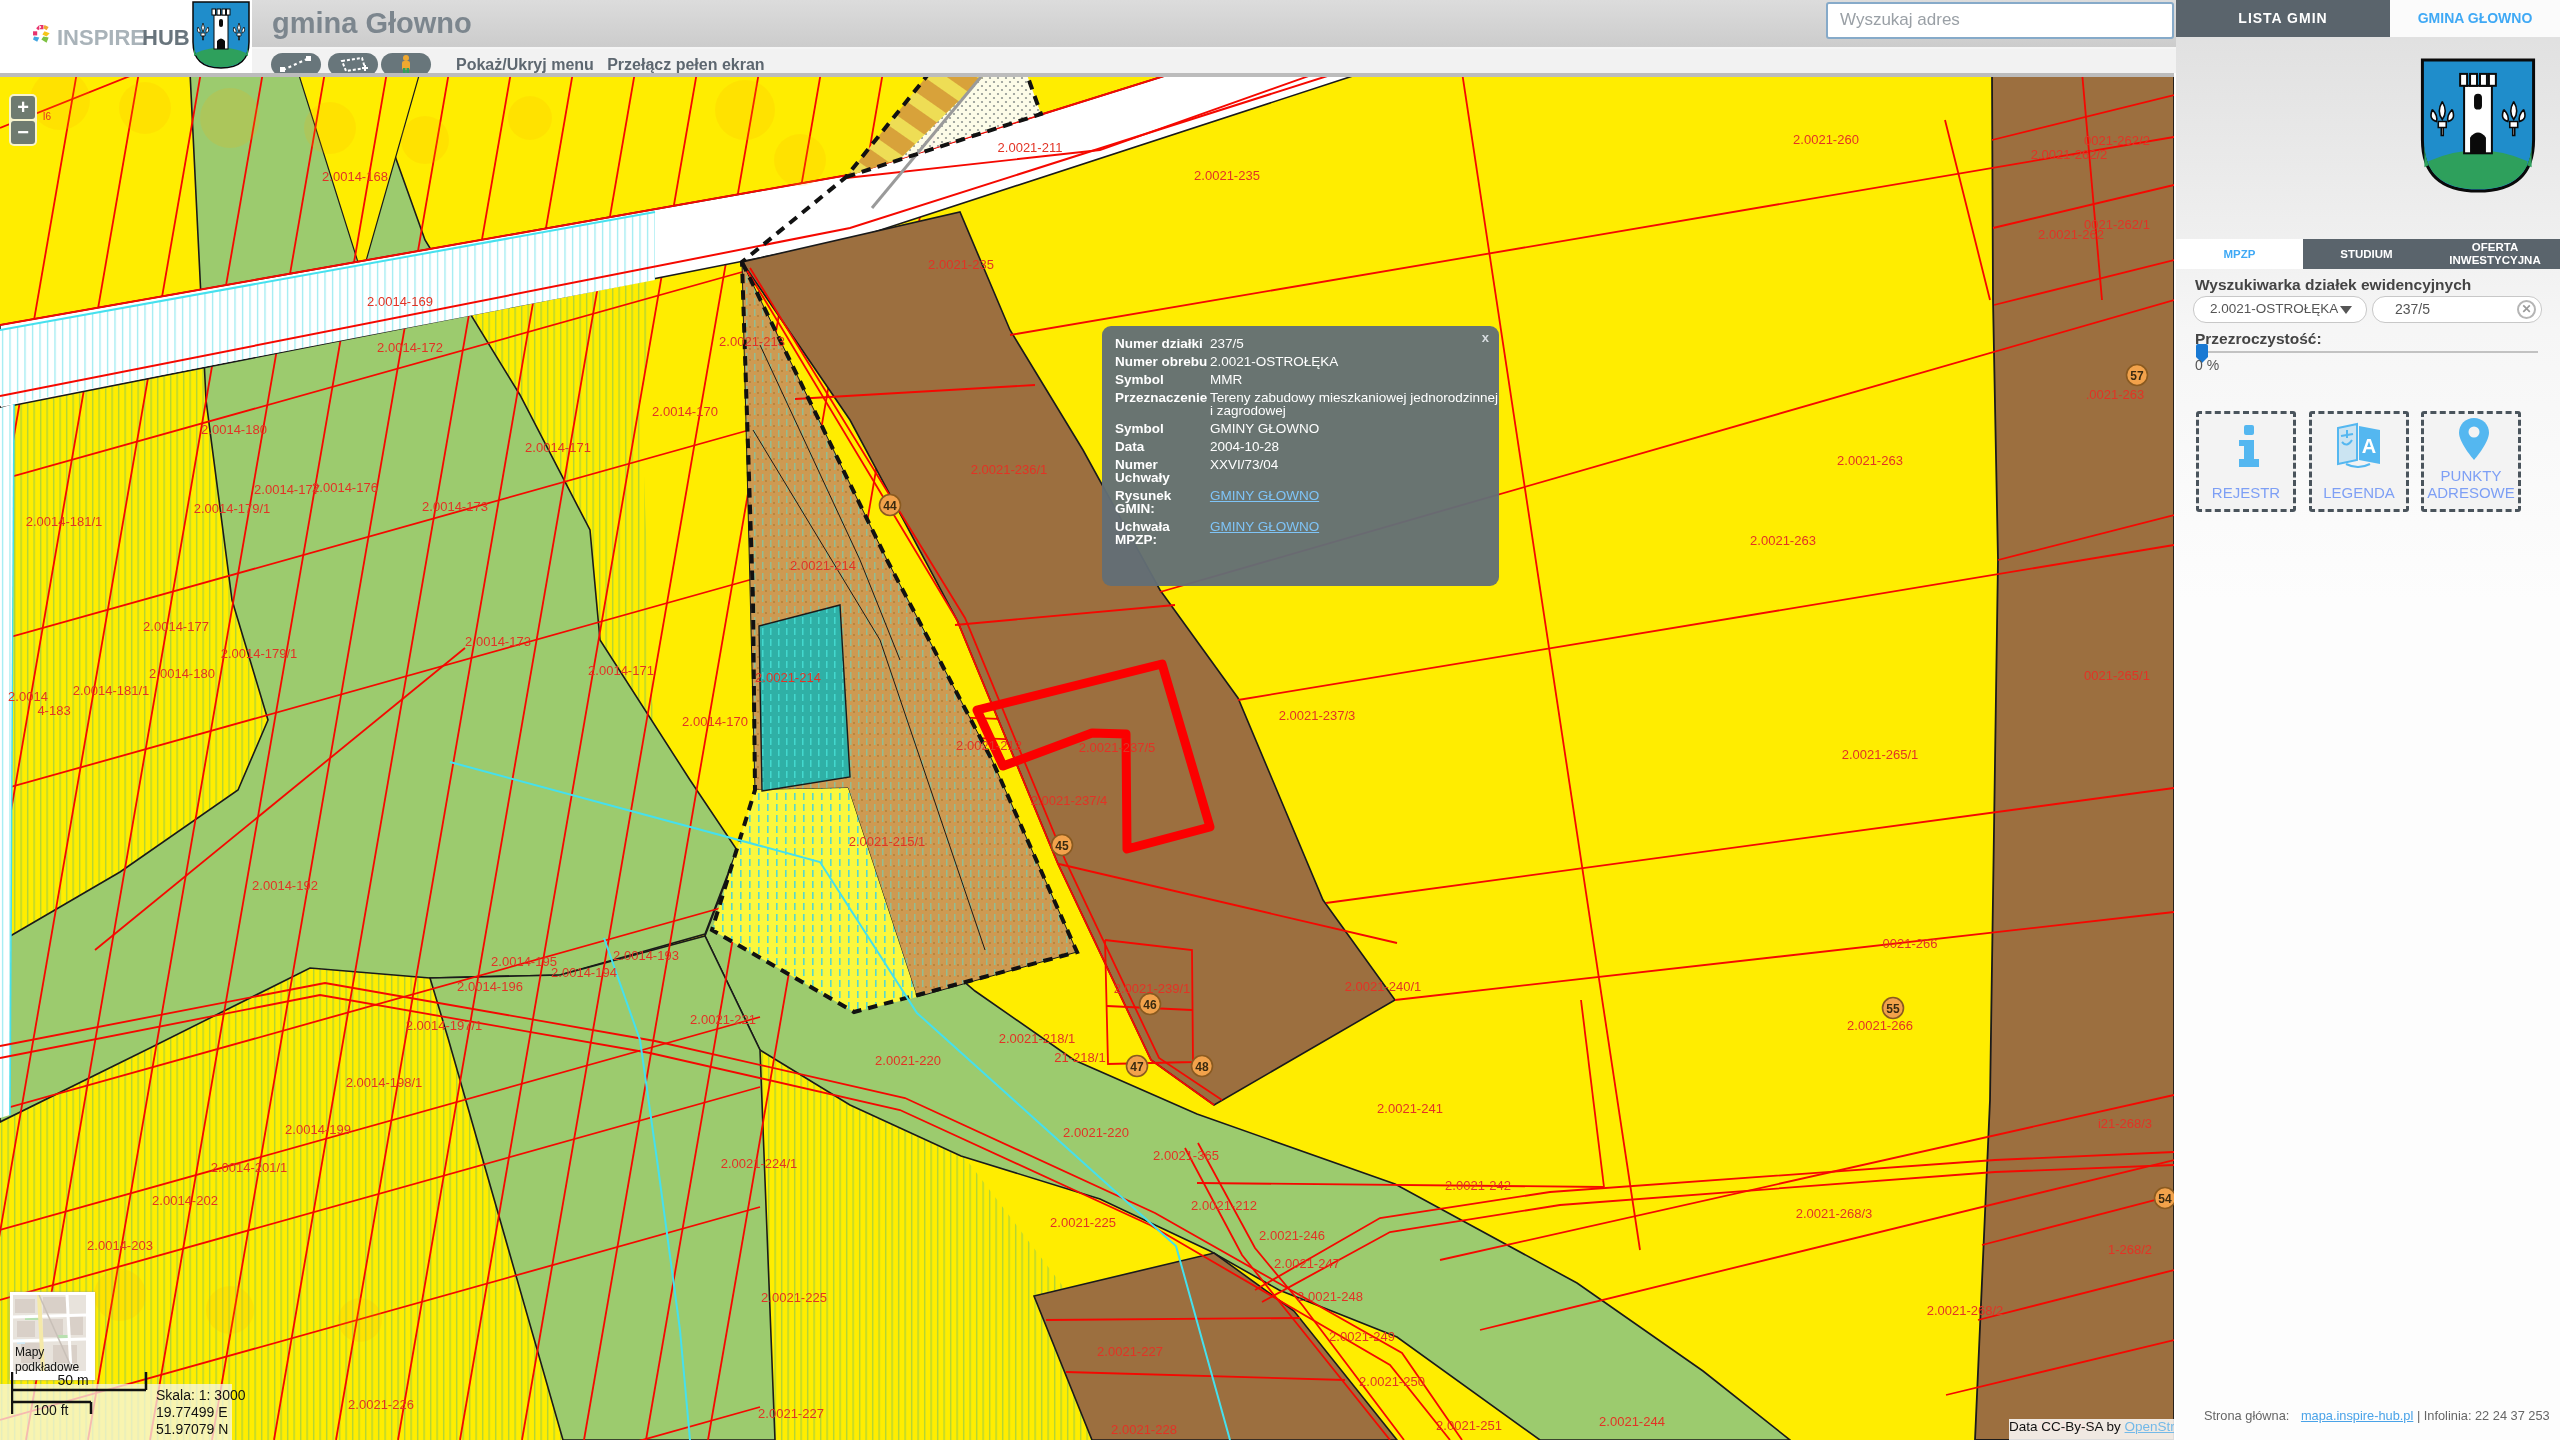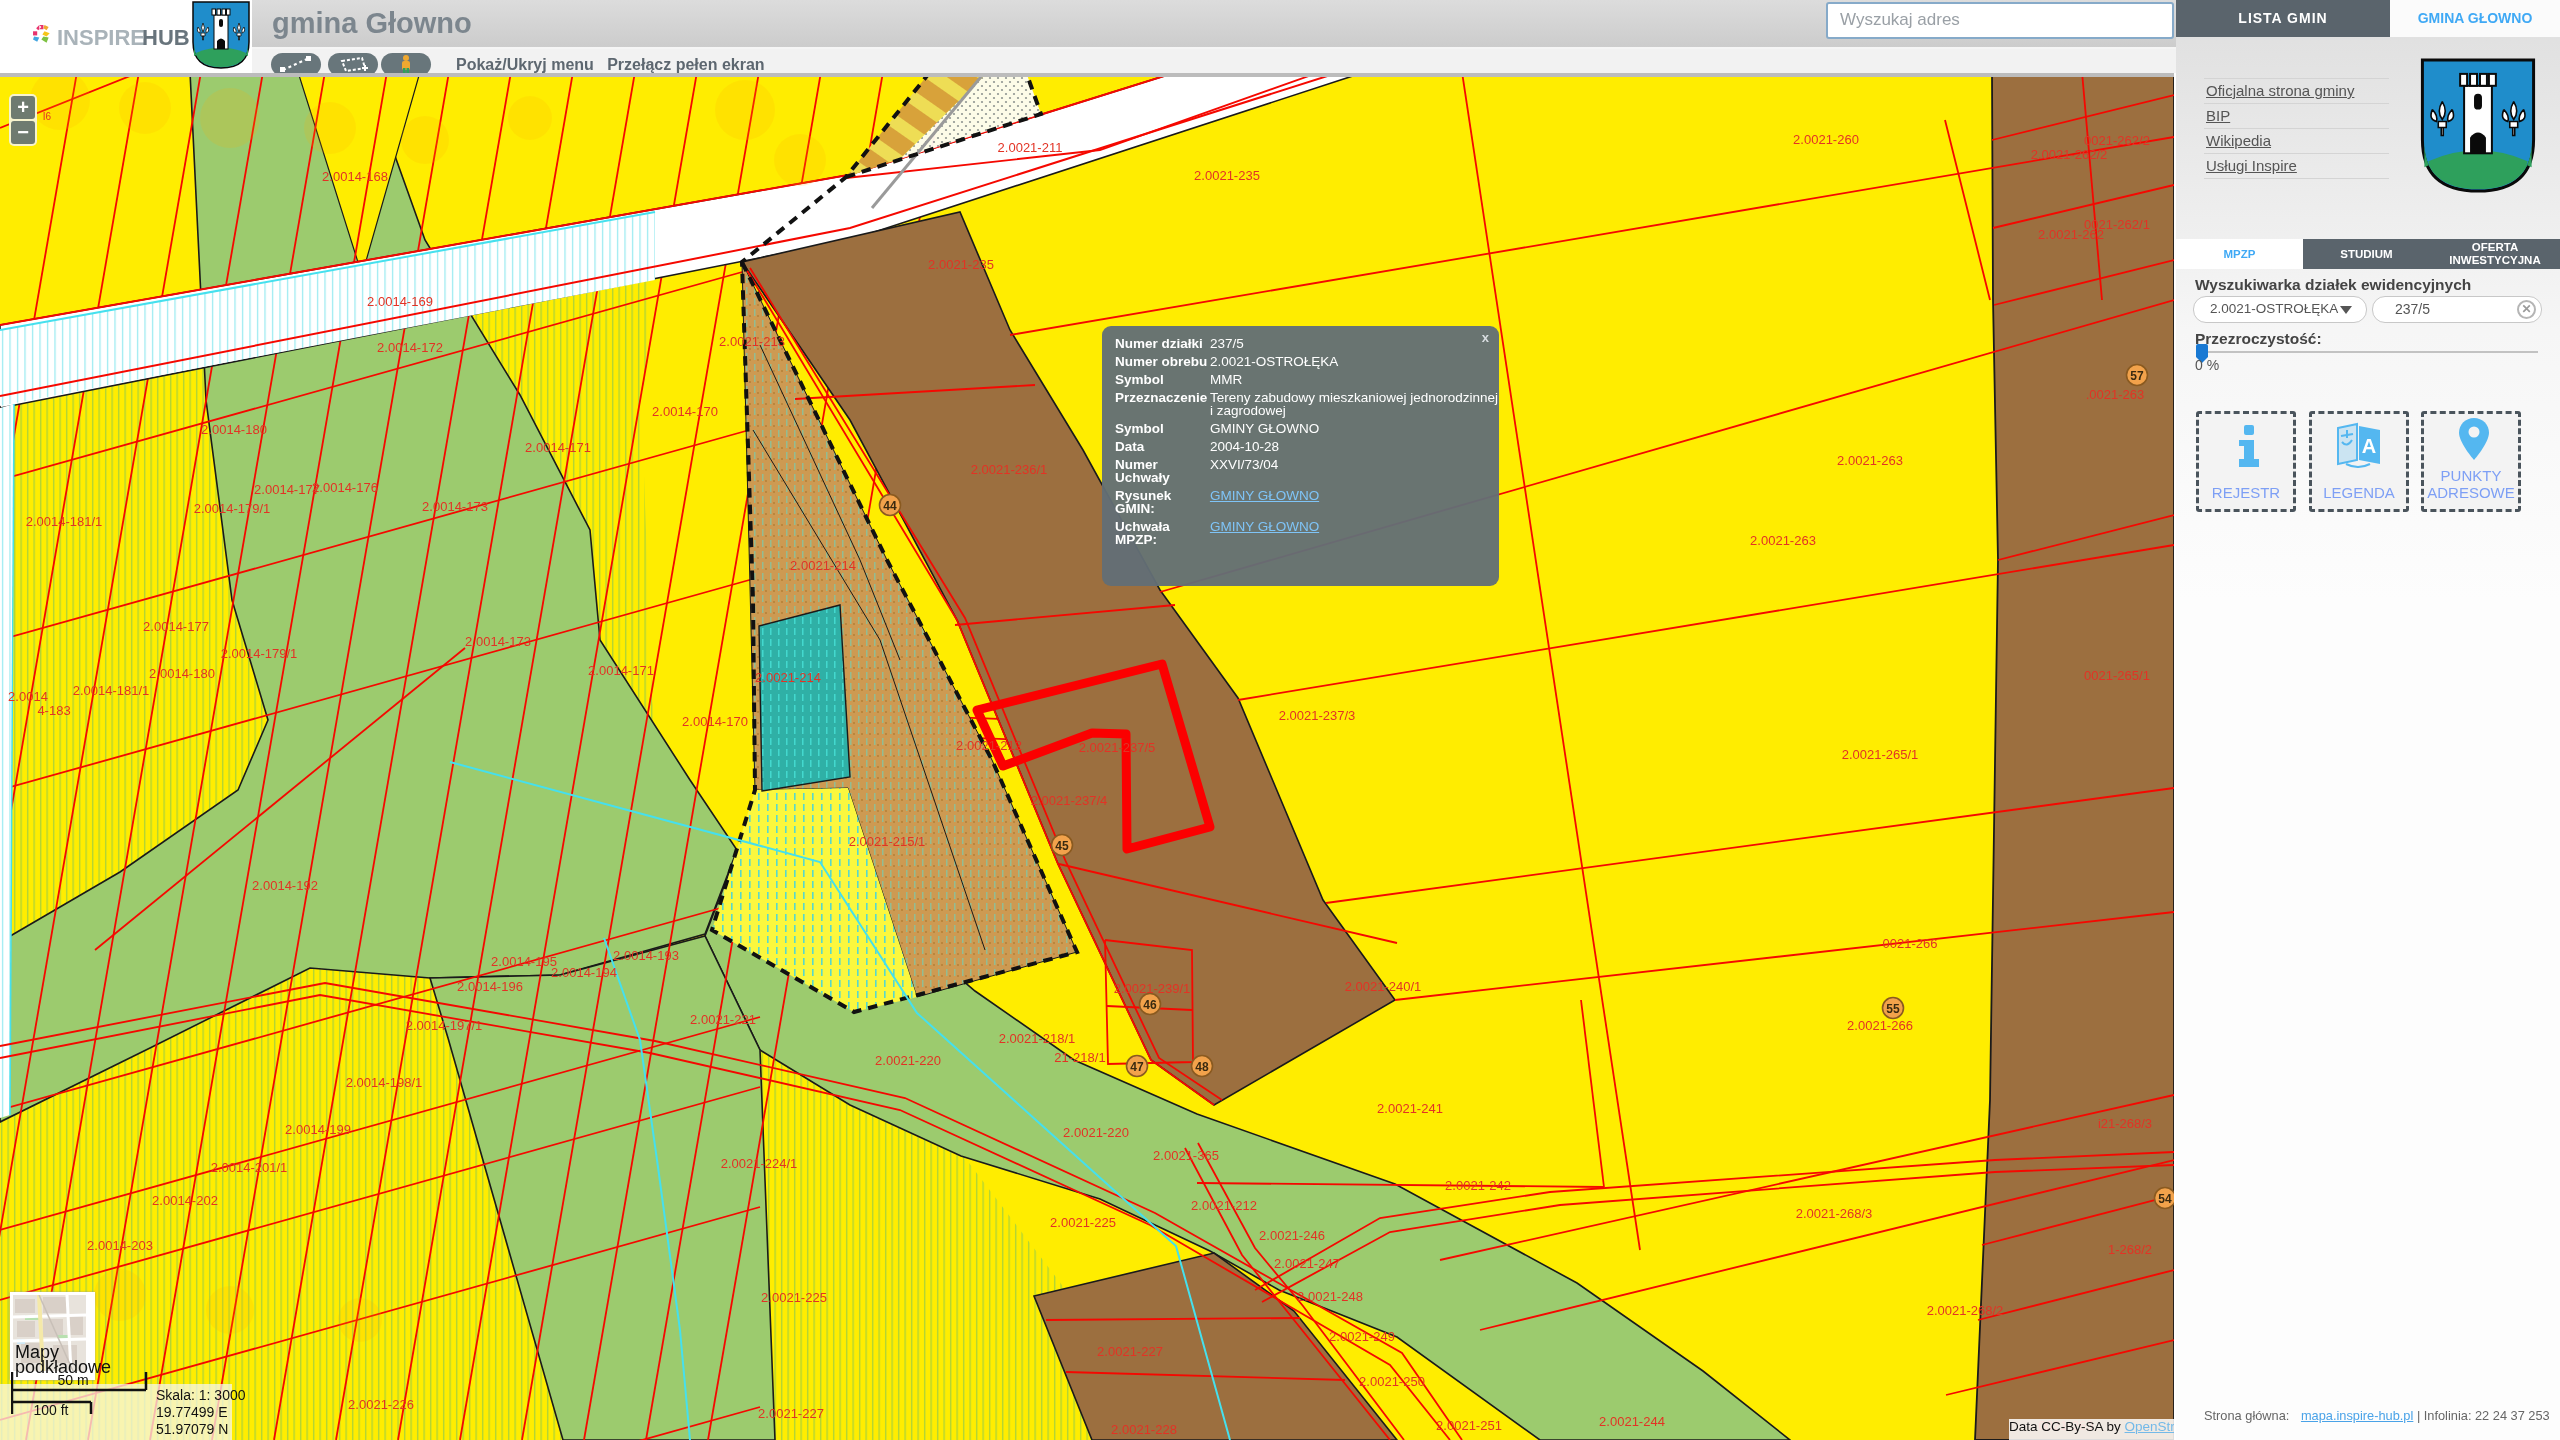--- a/index.html
+++ b/index.html
@@ -52,21 +52,21 @@
 #popup table{border-collapse:collapse;margin:8px 0 0 13px;}
 #popup td{padding:2.5px 0;vertical-align:top;font-size:13.5px;line-height:13px;}
 #popup td.l{font-weight:bold;width:95px;padding-right:0px;}
 #popup td.v{padding-left:0px;width:297px;}
 #popup a{color:#7fc4f7;text-decoration:underline;}
 
 #zoomc{position:absolute;left:9px;top:94px;width:28px;height:52px;background:#f7f3cd;border-radius:5px;z-index:15;}
 .zb{position:absolute;left:2px;width:24px;height:23px;background:#6f7b70;border-radius:3px;color:#fff;font-size:20px;font-weight:bold;text-align:center;line-height:22px;}
 
 #thumb{position:absolute;left:10px;top:1292px;width:79px;height:82px;background:#fff;border:3px solid #fff;box-shadow:0 0 2px #999;z-index:15;}
-#thumb .cap{position:absolute;left:2px;bottom:2px;color:#111;font-size:18px;line-height:15px;}
+#thumb .cap{position:absolute;left:2px;bottom:2px;color:#111;font-size:12px;line-height:15px;}
 
 #sbox{position:absolute;left:0px;top:1384px;width:232px;height:56px;background:rgba(245,245,235,0.75);z-index:15;}
 #sbar{position:absolute;left:11px;top:1370px;width:180px;height:46px;z-index:16;}
 #stx{position:absolute;left:156px;top:1387px;width:105px;font-size:14px;color:#111;line-height:17px;z-index:16;}
 #attr{position:absolute;left:2009px;top:1419px;width:165px;height:21px;background:rgba(255,255,255,0.85);font-size:13.5px;color:#111;z-index:15;white-space:nowrap;overflow:hidden;}
 #attr a{color:#73b9e8;text-decoration:underline;}
 </style>
 </head>
 <body>
 <div id="page">
@@ -377,26 +377,20 @@
       </svg>
 <div id="menu1">Pokaż/Ukryj menu&nbsp;&nbsp;&nbsp;Przełącz pełen ekran</div>
 <div id="srch">
         <span>Wyszukaj adres</span>
       </div>
 </div>
 <div id="mapborder"></div>
 <div id="side">
 <div id="listagmin">LISTA GMIN</div>
 <div id="gminaglowno">GMINA GŁOWNO</div>
-<div id="links">
-<div><a>Oficjalna strona gminy</a></div>
-<div><a>BIP</a></div>
-<div><a>Wikipedia</a></div>
-<div style="border-bottom:1px solid #d4d4d4;"><a>Usługi Inspire</a></div>
-</div>
 <div id="sidecrest"><svg width="116" height="135" viewBox="0 0 58 68">
 <path d="M1,1 H57 V41 Q57,67 29,67 Q1,67 1,41 Z" fill="#1f8dcb" stroke="#0a0a0a" stroke-width="1.5"></path>
 <path d="M2,55 Q29,42 56,55 L56,42 Q56,66 29,66 Q2,66 2,42 Z" fill="#2ea05c"></path>
 <path d="M4,52 Q29,41 54,52 Q52,64 29,65 Q6,64 4,52 Z" fill="#2ea05c"></path>
 <g fill="#fff" stroke="#0a0a0a" stroke-width="1">
 <rect x="22" y="14" width="14" height="34"></rect>
 <rect x="20" y="8" width="3.5" height="6"></rect>
             <rect x="25" y="8" width="3.5" height="6"></rect>
             <rect x="30" y="8" width="3.5" height="6"></rect>
             <rect x="34.5" y="8" width="3.5" height="6"></rect>

